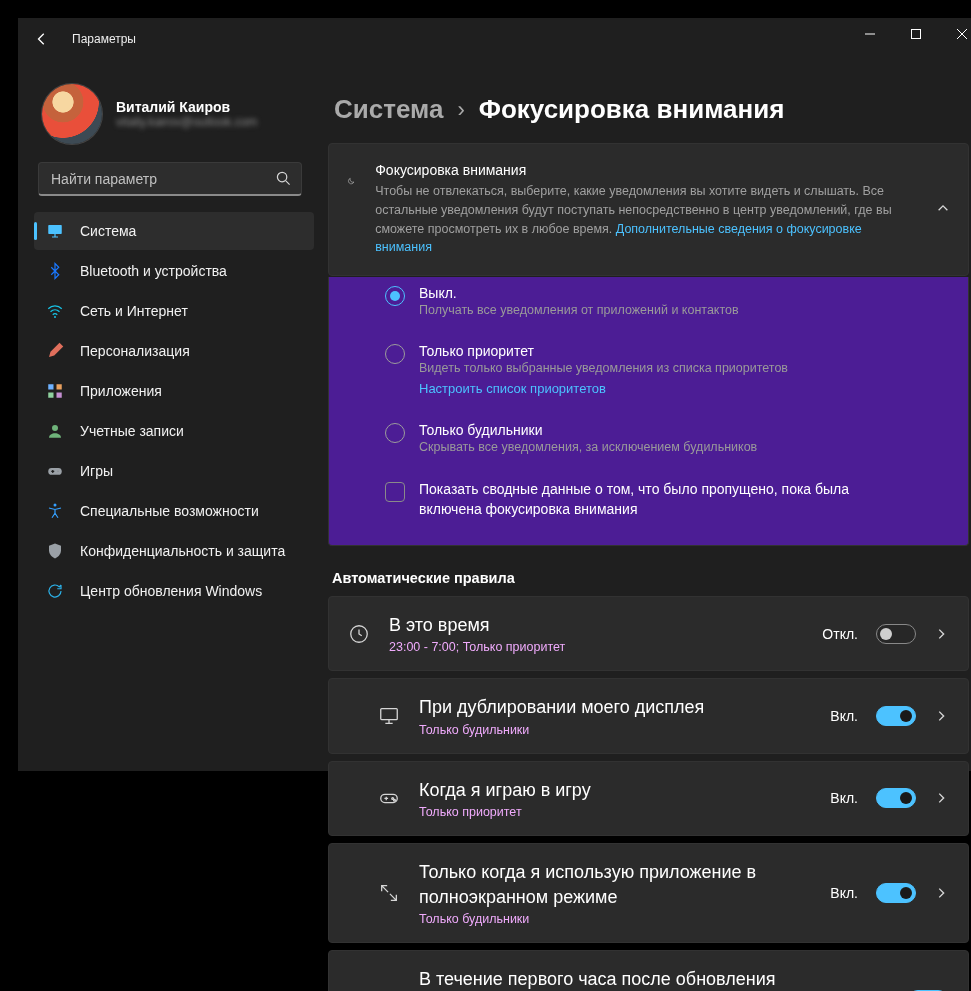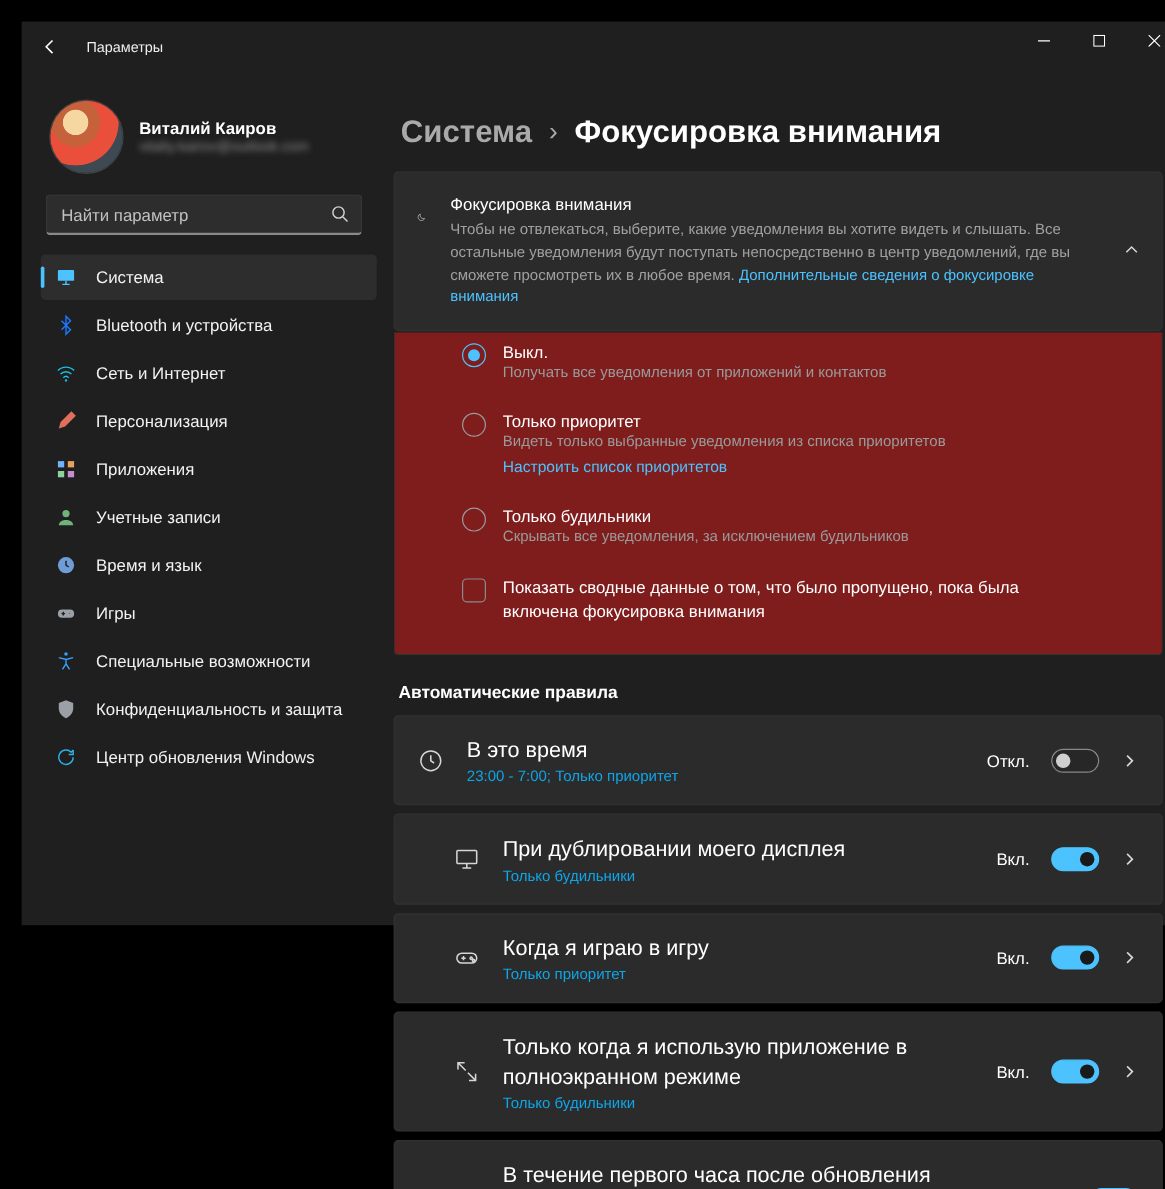--- a/index.html
+++ b/index.html
@@ -72,35 +72,35 @@
   .bc-current { font-size: 26px; font-weight: 600; }
   .panels { display: flex; flex-direction: column; gap: 4px; padding-left: 2px; }
   .card { background: #2b2b2b; border: 1px solid #323232; border-radius: 4px; }
   .card + .card { margin-top: 3px; padding-left: 48px; }
   .intro { padding: 18px 52px 18px 18px; display: flex; gap: 20px; align-items: flex-start; position: relative; }
   .intro-icon { width: 24px; height: 24px; margin-top: 10px; }
   .intro-title { font-size: 14px; font-weight: 400; color: #fff; margin-bottom: 4px; }
   .intro-desc { font-size: 12.5px; color: #a0a0a0; line-height: 1.5; }
   .intro-desc a { color: #4cc2ff; text-decoration: none; }
   .intro-chevron { position: absolute; right: 18px; top: 50%; transform: translateY(-50%); cursor: pointer; }
-  .radio-list { background: #7f1d1d; border: 1px solid #323232; border-top: 0; border-bottom-left-radius: 4px; border-bottom-right-radius: 4px; padding: 8px 20px 26px 56px; display: flex; flex-direction: column; gap: 26px; margin-top: -3px; }
+  .radio-list { background: #4c1d95; border: 1px solid #323232; border-top: 0; border-bottom-left-radius: 4px; border-bottom-right-radius: 4px; padding: 8px 20px 26px 56px; display: flex; flex-direction: column; gap: 26px; margin-top: -3px; }
   .radio-row { display: flex; align-items: flex-start; gap: 14px; }
   .radio { width: 20px; height: 20px; border: 1.5px solid #9c9c9c; border-radius: 50%; flex: none; margin-top: 1px; cursor: pointer; position: relative; }
   .radio.checked { border-color: #4cc2ff; }
   .radio.checked::after { content: ""; position: absolute; inset: 4px; border-radius: 50%; background: #4cc2ff; }
   .checkbox { width: 20px; height: 20px; border: 1.5px solid #8a8a8a; border-radius: 4px; flex: none; margin-top: 2px; cursor: pointer; }
   .radio-text .title { font-size: 14px; }
   .radio-text .sub { font-size: 12.5px; color: #9a9a9a; margin-top: 2px; }
   .radio-text .link { color: #4cc2ff; font-size: 13px; margin-top: 6px; display: inline-block; cursor: pointer; }
   .section-title { font-size: 14.5px; font-weight: 600; padding: 24px 0 10px 6px; }
   .rule { display: flex; align-items: center; gap: 18px; padding: 16px 20px 16px 18px; cursor: pointer; }
   .rule-icon { width: 24px; height: 24px; display: flex; align-items: center; justify-content: center; flex: none; }
   .rule-text { flex: 1; min-width: 0; }
   .rule-text .title { font-size: 18px; line-height: 1.4; }
-  .rule-text .sub { font-size: 12.5px; color: #0ea5e9; margin-top: 2px; }
+  .rule-text .sub { font-size: 12.5px; color: #f0abfc; margin-top: 2px; }
   .rule-state { font-size: 14px; white-space: nowrap; }
   .toggle {
     width: 40px; height: 20px; border-radius: 10px; position: relative; cursor: pointer;
     border: 1px solid #888; background: #272727; flex: none;
   }
   .toggle::after {
     content: ""; position: absolute; width: 12px; height: 12px; border-radius: 50%;
     top: 3px; left: 3px; background: #cfcfcf;
   }
   .toggle.on { background: #4cc2ff; border-color: #4cc2ff; }
@@ -208,29 +208,20 @@
             <span class="nav-icon">
               <svg width="18" height="18" fill="none" stroke="#6fb37a" stroke-width="1.6" viewBox="0 0 24 24">
                 <circle cx="12" cy="8" r="4" fill="#6fb37a" stroke="none"></circle>
                 <path d="M4 21c0-4 4-6 8-6s8 2 8 6" fill="#6fb37a" stroke="none"></path>
               </svg>
             </span>
             <span class="nav-label">Учетные записи</span>
           </div>
           <div class="nav-item">
             <span class="nav-icon">
-              <svg width="18" height="18" fill="none" stroke="#6f9bd6" stroke-width="1.6" viewBox="0 0 24 24">
-                <circle cx="12" cy="12" r="9" fill="#6f9bd6" stroke="none"></circle>
-                <path d="M12 7v5l3 2" stroke="#1f1f1f"></path>
-              </svg>
-            </span>
-            <span class="nav-label">Время и язык</span>
-          </div>
-          <div class="nav-item">
-            <span class="nav-icon">
               <svg width="18" height="18" fill="none" stroke="#9aa0a6" stroke-width="1.6" viewBox="0 0 24 24">
                 <rect x="3" y="8" width="18" height="9" rx="4.5" fill="#9aa0a6" stroke="none"></rect>
                 <circle cx="16" cy="12" r="1.3" fill="#1f1f1f"></circle>
                 <path d="M7 12.5h4M9 10.5v4" stroke="#1f1f1f"></path>
               </svg>
             </span>
             <span class="nav-label">Игры</span>
           </div>
           <div class="nav-item">
             <span class="nav-icon">

